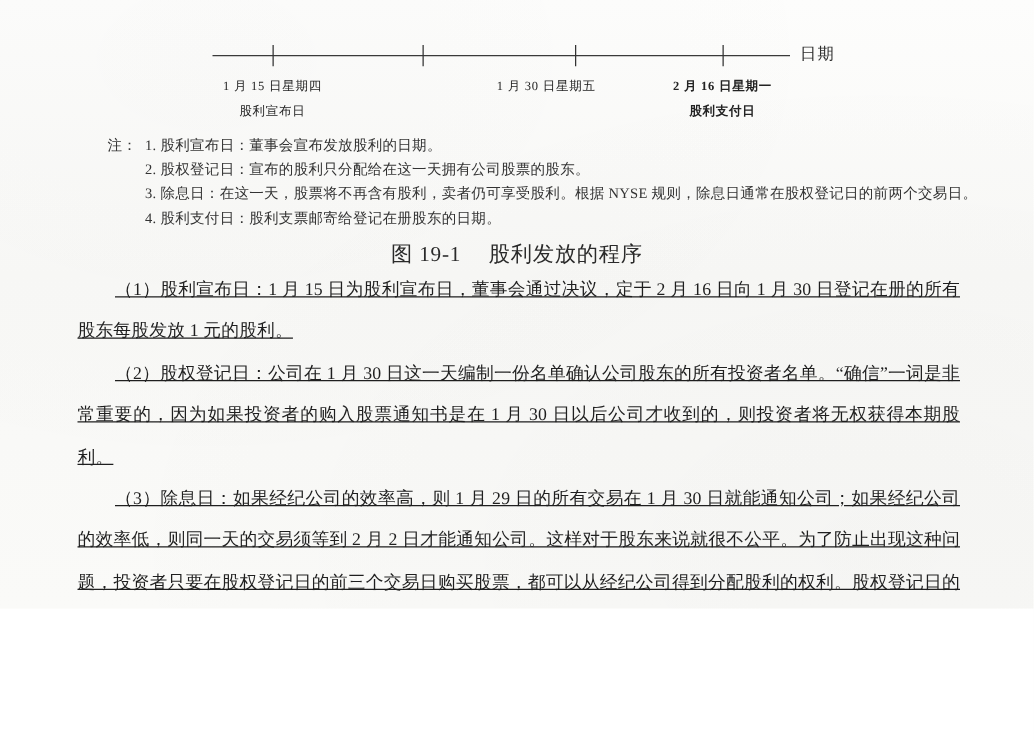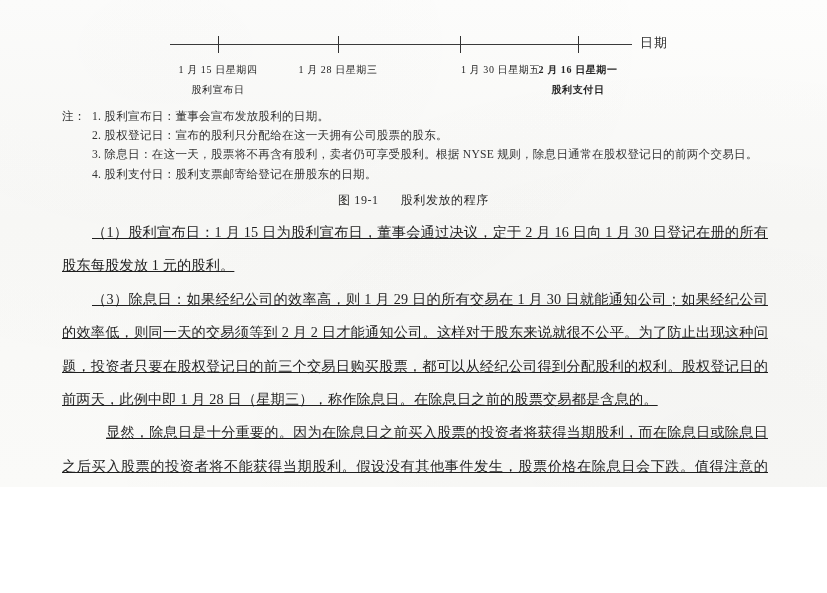--- a/index.html
+++ b/index.html
@@ -92,38 +92,39 @@
     top: 107px;
     width: 720px;
     font-size: 11.6px;
     line-height: 19.2px;
     color: #333333;
   }
   .notes-row {
     display: block;
     white-space: nowrap;
     letter-spacing: 0.25px;
+    margin-left: 24px;
   }
   .notes-lead {
     display: inline-block;
     width: 30px;
   }
   .notes-indent {
     display: inline-block;
     width: 30px;
   }
 
   
   .fig-caption {
     position: absolute;
     left: 0;
     top: 192px;
     width: 827px;
     text-align: center;
-    font-size: 12px;
+    font-size: 17px;
     letter-spacing: 0.6px;
     color: #2a2a2a;
   }
   .fig-caption .cap-gap {
     display: inline-block;
     width: 22px;
   }
 
   
   .body {
@@ -178,41 +179,41 @@
       <div class="tick" style="left:408px;"></div>
     </div>
 
     <div class="axis-label">日期</div>
 
     <div class="tick-caption" style="left:138px;">
       <span class="cap-date">1 月 15 日星期四</span>
       <span class="cap-name">股利宣布日</span>
     </div>
     <div class="tick-caption" style="left:258px;">
-      <span class="cap-date">1 月 28 日星期三</span>
-    </div>
-    <div class="tick-caption" style="left:380px;text-align:right;">
+    </div>
+    <div class="tick-caption" style="left:357px;">
       <span class="cap-date">1 月 30 日星期五</span>
     </div>
     <div class="tick-caption" style="left:498px;font-weight:bold;">
       <span class="cap-date">2 月 16 日星期一</span>
       <span class="cap-name">股利支付日</span>
     </div>
   </div>
 
   <div class="notes">
     <div class="notes-row"><span class="notes-lead">注：</span><span>1. 股利宣布日：董事会宣布发放股利的日期。</span></div>
     <div class="notes-row"><span class="notes-indent"></span><span>2. 股权登记日：宣布的股利只分配给在这一天拥有公司股票的股东。</span></div>
     <div class="notes-row"><span class="notes-indent"></span><span>3. 除息日：在这一天，股票将不再含有股利，卖者仍可享受股利。根据 NYSE 规则，除息日通常在股权登记日的前两个交易日。</span></div>
     <div class="notes-row"><span class="notes-indent"></span><span>4. 股利支付日：股利支票邮寄给登记在册股东的日期。</span></div>
   </div>
 
   <div class="fig-caption"><span>图 19-1</span><span class="cap-gap"></span><span>股利发放的程序</span></div>
 
   <div class="body">
     <p class="para">（1）股利宣布日：1 月 15 日为股利宣布日，董事会通过决议，定于 2 月 16 日向 1 月 30 日登记在册的所有股东每股发放 1 元的股利。</p>
+    <p class="para">（2）股权登记日：公司在 1 月 30 日这一天编制一份名单确认公司股东的所有投资者名单。“确信”一词是非常重要的，因为如果投资者的购入股票通知书是在 1 月 30 日以后公司才收到的，则投资者将无权获得本期股利。</p>
     <p class="para">（3）除息日：如果经纪公司的效率高，则 1 月 29 日的所有交易在 1 月 30 日就能通知公司；如果经纪公司的效率低，则同一天的交易须等到 2 月 2 日才能通知公司。这样对于股东来说就很不公平。为了防止出现这种问题，投资者只要在股权登记日的前三个交易日购买股票，都可以从经纪公司得到分配股利的权利。股权登记日的前两天，此例中即 1 月 28 日（星期三），称作除息日。在除息日之前的股票交易都是含息的。</p>
     <p class="para last">显然，除息日是十分重要的。因为在除息日之前买入股票的投资者将获得当期股利，而在除息日或除息日之后买入股票的投资者将不能获得当期股利。假设没有其他事件发生，股票价格在除息日会下跌。值得注意的是，股票价格下跌说明市场是有效的，而不是无效的，因为这证明了市场将股票价值与现金股利联系在一起。在既无税收又无交易成本的理想世界里，股票价格下跌额应等于股利额，本例如图 19-2 所示。</p>
   </div>
 
   <div class="watermark"><span>知乎</span><span class="wm-at">@东篱说金砖</span></div>
 
 </div>
 
 </body></html>

